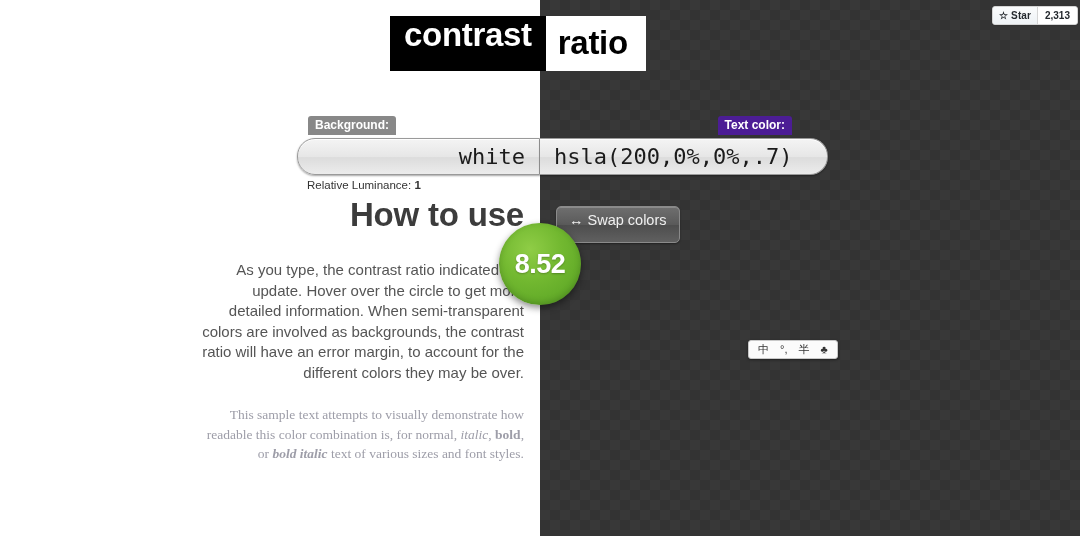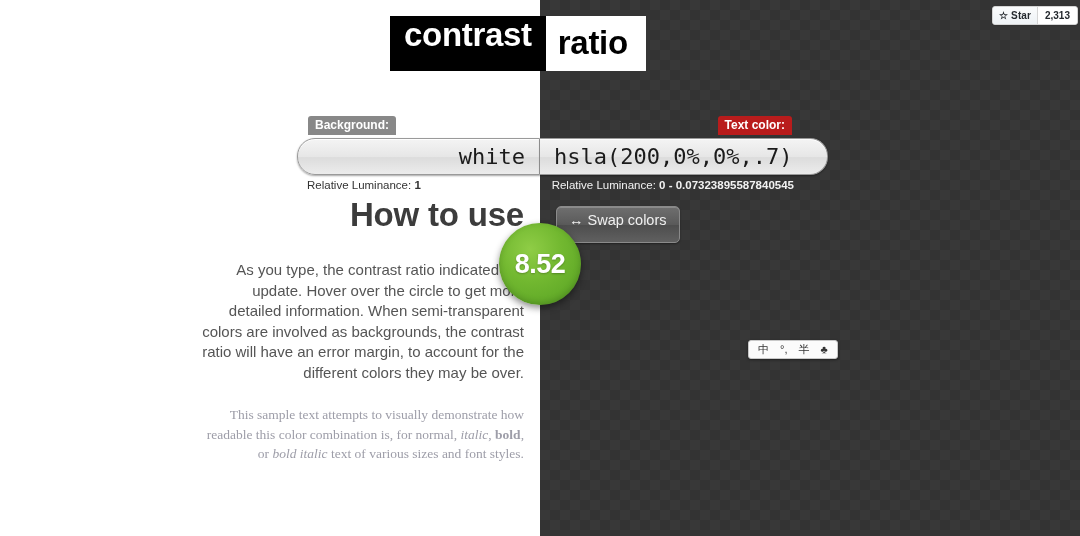--- a/index.html
+++ b/index.html
@@ -86,21 +86,21 @@
     position: absolute;
     top: 0;
     font-size: 12px;
     font-weight: bold;
     padding: 3px 7px 4px 7px;
     border-radius: 3px 3px 0 0;
     line-height: 1;
     white-space: nowrap;
   }
   #label-bg   { left: 308px; background: #888888; color: #ffffff; }
-  #label-fg   { right: 252px; background: #b91c1c; color: #ffffff; }
+  #label-fg   { right: 252px; background: #4c1d95; color: #ffffff; }
 
   .color-input {
     position: absolute;
     top: 22px;
     height: 37px;
     border: 1px solid #9a9a9a;
     background: linear-gradient(180deg,#f4f4f4 0%,#e6e6e6 52%,#dcdcdc 53%,#ececec 100%);
     box-shadow: inset 0 1px 0 rgba(255,255,255,.85), 0 1px 2px rgba(0,0,0,.35);
     font-family: "DejaVu Sans Mono", "Liberation Mono", monospace;
     font-size: 22px;
@@ -203,21 +203,21 @@
   #sample {
     font-family: "Liberation Serif", "DejaVu Serif", serif;
     font-size: 13.5px;
     line-height: 1.45;
     color: #9d9da8;
     margin: 0 0 22px 0;
     padding-left: 200px;
   }
   #sample i { font-style: italic; }
   #sample b { font-weight: bold; }
-  #sample .bi { font-weight: normal; font-style: italic; }
+  #sample .bi { font-weight: bold; font-style: italic; }
   #hint {
     font-size: 12.5px;
     line-height: 1.5;
     color: #5a5a5a;
     margin: 0 0 24px 0;
     padding-left: 200px;
   }
   #hint b { font-weight: bold; color: #2d2d2d; }
 </style>
 </head>
@@ -245,24 +245,20 @@
 
     <div class="field-label" id="label-bg">Background:</div>
     <div class="color-input" id="input-bg">white</div>
     <div class="luminance" id="lum-bg">
       <span>Relative Luminance:</span>
       <b>1</b>
     </div>
 
     <div class="field-label" id="label-fg">Text color:</div>
     <div class="color-input" id="input-fg">hsla(200,0%,0%,.7)</div>
-    <div class="luminance" id="lum-fg">
-      <span>Relative Luminance:</span>
-      <b>0 - 0.07323895587840545</b>
-    </div>
 
     <div id="ratio-circle">8.52</div>
   </div>
 
   <div id="swap-btn">↔ Swap colors</div>
 
   <div id="ime-bar">
     <span class="ime-item">中</span>
     <span class="ime-item">°,</span>
     <span class="ime-item">半</span>

